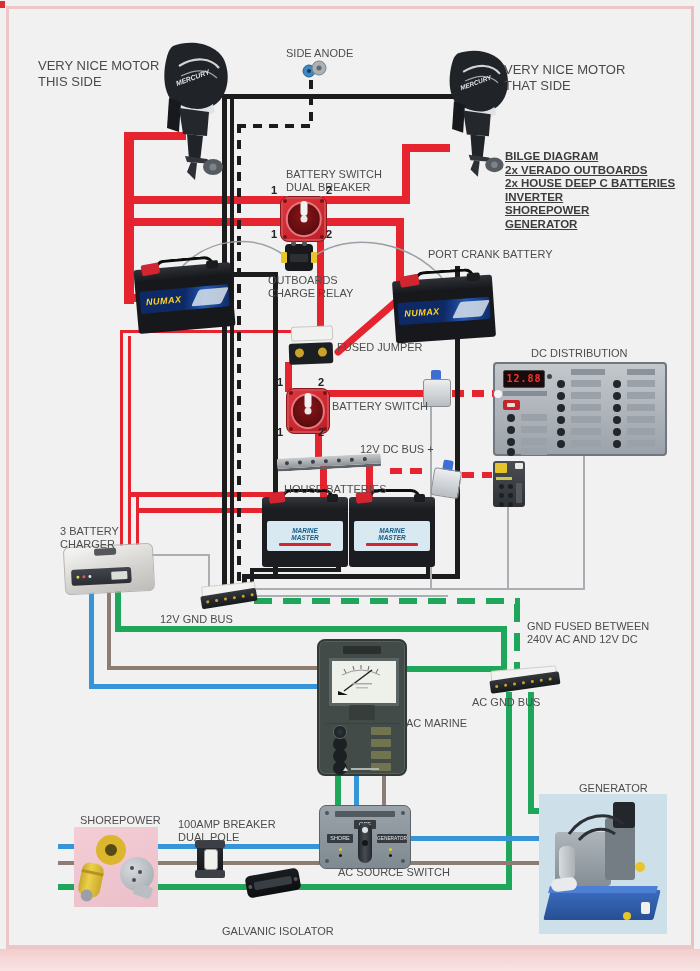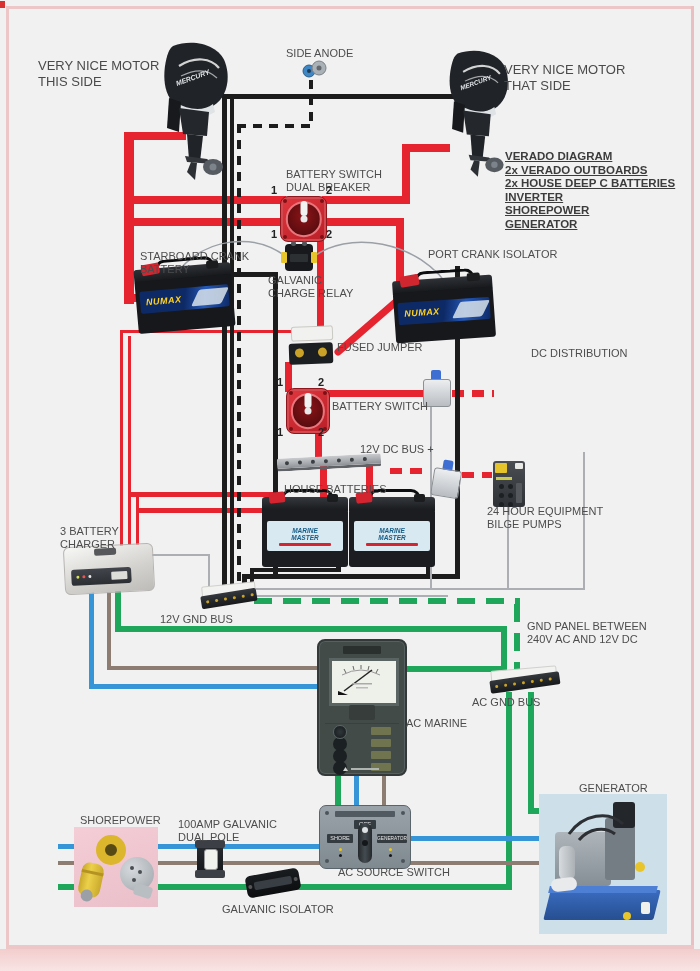--- a/index.html
+++ b/index.html
@@ -245,20 +245,44 @@
   <div class="bswitch" style="left:286px;top:388px;width:42px;height:44px">
     <div class="dial"></div>
     <div class="knob"></div>
     <div class="pivot"></div>
     <div class="screw" style="left:2px;top:2px"></div>
       <div class="screw" style="right:2px;top:2px"></div>
     <div class="screw" style="left:2px;bottom:2px"></div>
       <div class="screw" style="right:2px;bottom:2px"></div>
   </div>
 
+  <div class="abs" style="left:493px;top:362px;width:170px;height:90px;background:linear-gradient(#c3c8cd,#9ba2a9);border:2px solid #70777e;border-radius:4px">
+    <div class="abs" style="left:8px;top:6px;width:40px;height:16px;background:#190b0b;border:1px solid #4a4a4a;border-radius:2px;
+                font:bold 10px 'DejaVu Sans Mono',monospace;color:#ff3226;text-align:center;line-height:16px;letter-spacing:1px">12.88</div>
+    <div class="abs" style="left:52px;top:10px;width:5px;height:5px;background:#40454a;border-radius:50%"></div>
+    <div class="abs" style="left:-1px;top:26px;width:8px;height:8px;background:#f4f4f4;border-radius:50%"></div>
+    <div class="abs" style="left:8px;top:27px;width:44px;height:5px;background:#858c93"></div>
+    <div class="abs" style="left:8px;top:36px;width:17px;height:10px;background:#c5242b;border-radius:2px">
+      <div class="abs" style="left:4px;top:3px;width:8px;height:4px;background:#f2d9da;border-radius:1px"></div>
+    </div>
+    <div class="dot" style="left:12px;top:50px;width:8px;height:8px;background:#23272c;
+         box-shadow:0 12px #23272c,0 24px #23272c,0 34px #23272c"></div>
+    <div class="abs" style="left:26px;top:50px;width:26px;height:7px;background:#9aa1a8;
+         box-shadow:0 12px #9aa1a8,0 24px #9aa1a8,0 34px #9aa1a8"></div>
+    <div class="dot" style="left:62px;top:16px;width:8px;height:8px;background:#23272c;
+         box-shadow:0 12px #23272c,0 24px #23272c,0 36px #23272c,0 48px #23272c,0 60px #23272c"></div>
+    <div class="abs" style="left:76px;top:16px;width:30px;height:7px;background:#9aa1a8;
+         box-shadow:0 12px #9aa1a8,0 24px #9aa1a8,0 36px #9aa1a8,0 48px #9aa1a8,0 60px #9aa1a8"></div>
+    <div class="dot" style="left:118px;top:16px;width:8px;height:8px;background:#23272c;
+         box-shadow:0 12px #23272c,0 24px #23272c,0 36px #23272c,0 48px #23272c,0 60px #23272c"></div>
+    <div class="abs" style="left:132px;top:16px;width:28px;height:7px;background:#9aa1a8;
+         box-shadow:0 12px #9aa1a8,0 24px #9aa1a8,0 36px #9aa1a8,0 48px #9aa1a8,0 60px #9aa1a8"></div>
+    <div class="abs" style="left:76px;top:5px;width:34px;height:6px;background:#8b9299"></div>
+    <div class="abs" style="left:132px;top:5px;width:28px;height:6px;background:#8b9299"></div>
+  </div>
 
   <div class="cbreaker" style="left:423px;top:370px">
     <div class="tab"></div>
       <div class="body"></div>
   </div>
   <div class="cbreaker" style="left:433px;top:460px;transform:rotate(9deg)">
     <div class="tab"></div>
       <div class="body"></div>
   </div>
 
@@ -404,76 +428,68 @@
   <div class="lab-lg" style="left:38px;top:58px">
     <div>VERY NICE MOTOR</div>
       <div>THIS SIDE</div>
   </div>
   <div class="lab-lg" style="left:504px;top:62px">
     <div>VERY NICE MOTOR</div>
       <div>THAT SIDE</div>
   </div>
   <div class="lab" style="left:286px;top:47px">SIDE ANODE</div>
   <div class="title" style="left:505px;top:150px">
-    <div>VERADO DIAGRAM</div>
+    <div>BILGE DIAGRAM</div>
       <div>2x VERADO OUTBOARDS</div>
     <div>2x HOUSE DEEP C BATTERIES</div>
       <div>INVERTER</div>
     <div>SHOREPOWER</div>
       <div>GENERATOR</div>
   </div>
   <div class="lab" style="left:286px;top:168px">
     <div>BATTERY SWITCH</div>
       <div>DUAL BREAKER</div>
   </div>
   <div class="num" style="left:271px;top:184px">1</div>
   <div class="num" style="left:326px;top:184px">2</div>
   <div class="num" style="left:271px;top:228px">1</div>
   <div class="num" style="left:326px;top:228px">2</div>
-  <div class="lab" style="left:140px;top:250px">
-    <div>STARBOARD CRANK</div>
-      <div>BATTERY</div>
-  </div>
   <div class="lab" style="left:268px;top:274px">
-    <div>GALVANIC</div>
+    <div>OUTBOARDS</div>
       <div>CHARGE RELAY</div>
   </div>
-  <div class="lab" style="left:428px;top:248px">PORT CRANK ISOLATOR</div>
+  <div class="lab" style="left:428px;top:248px">PORT CRANK BATTERY</div>
   <div class="lab" style="left:337px;top:341px">FUSED JUMPER</div>
   <div class="lab" style="left:332px;top:400px">BATTERY SWITCH</div>
   <div class="num" style="left:277px;top:376px">1</div>
   <div class="num" style="left:318px;top:376px">2</div>
   <div class="num" style="left:277px;top:426px">1</div>
   <div class="num" style="left:318px;top:426px">2</div>
   <div class="lab" style="left:531px;top:347px">DC DISTRIBUTION</div>
   <div class="lab" style="left:360px;top:443px">12V DC BUS +</div>
-  <div class="lab" style="left:487px;top:505px">
-    <div>24 HOUR EQUIPMENT</div>
-      <div>BILGE PUMPS</div>
-  </div>
   <div class="lab" style="left:284px;top:483px">HOUSE BATTERIES</div>
   <div class="lab" style="left:60px;top:525px">
     <div>3 BATTERY</div>
       <div>CHARGER</div>
   </div>
   <div class="lab" style="left:160px;top:613px">12V GND BUS</div>
   <div class="lab" style="left:527px;top:620px">
-    <div>GND PANEL BETWEEN</div>
+    <div>GND FUSED BETWEEN</div>
       <div>240V AC AND 12V DC</div>
   </div>
   <div class="lab" style="left:472px;top:696px">AC GND BUS</div>
   <div class="lab" style="left:406px;top:717px">AC MARINE</div>
   <div class="lab" style="left:579px;top:782px">GENERATOR</div>
   <div class="lab" style="left:80px;top:814px">SHOREPOWER</div>
   <div class="lab" style="left:178px;top:818px">
-    <div>100AMP GALVANIC</div>
+    <div>100AMP BREAKER</div>
       <div>DUAL POLE</div>
   </div>
   <div class="lab" style="left:338px;top:866px">AC SOURCE SWITCH</div>
-  <div class="lab" style="left:222px;top:903px">GALVANIC ISOLATOR</div>
+  <div class="lab" style="left:222px;top:925px">GALVANIC ISOLATOR</div>
 
   <div class="abs" style="left:6px;top:6px;width:688px;height:3px;background:#edc6c8"></div>
   <div class="abs" style="left:6px;top:6px;width:3px;height:942px;background:#edc6c8"></div>
   <div class="abs" style="left:691px;top:6px;width:3px;height:942px;background:#e9bfc2"></div>
   <div class="abs" style="left:6px;top:945px;width:688px;height:4px;background:#edc6c8"></div>
   <div class="abs" style="left:0;top:949px;width:700px;height:22px;background:linear-gradient(#f3cdcd,#f8e4e4)"></div>
   <div class="abs" style="left:0;top:1px;width:5px;height:7px;background:#d93030"></div>
 </div>
 
 </body></html>

